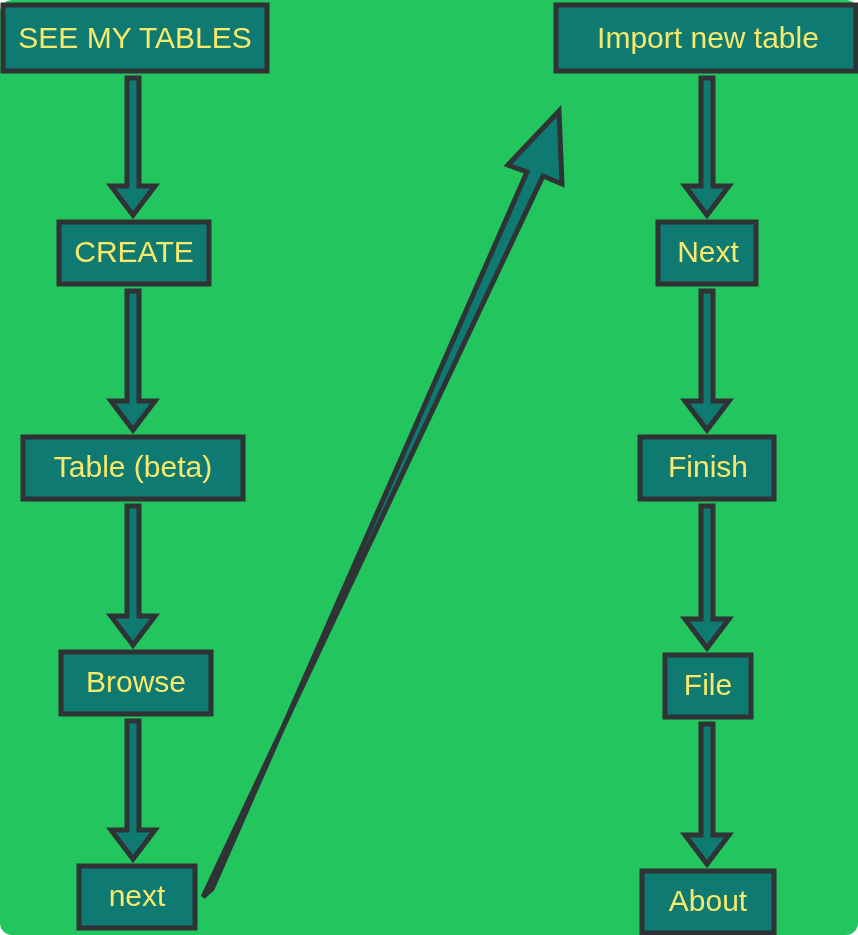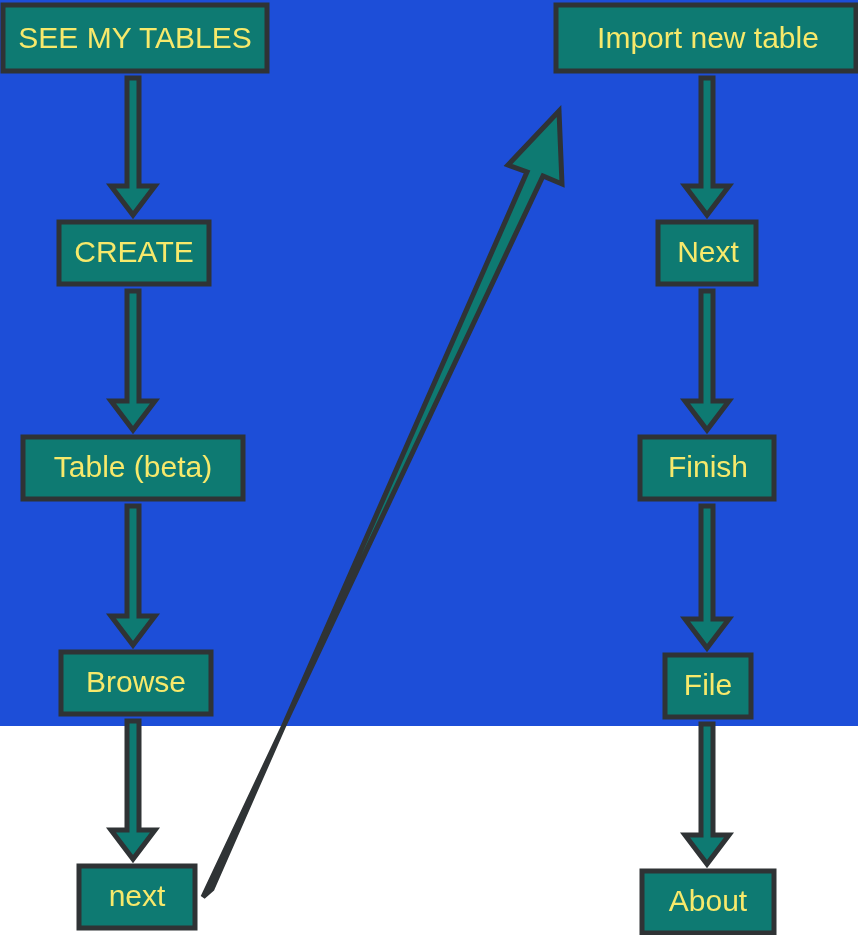--- a/index.html
+++ b/index.html
@@ -10,22 +10,23 @@
   }
   body {
     width: 858px;
     height: 935px;
     font-family: "Liberation Sans", sans-serif;
     overflow: hidden;
   }
   #diagram-root {
     position: relative;
     width: 858px;
-    height: 726px;
-    background: #1d4ed8;
+    height: 935px;
+    background: #22c55e;
+    border-radius: 12px;
   }
   svg.flow-canvas {
     position: absolute;
     top: 0;
     left: 0;
     width: 858px;
     height: 935px;
     display: block;
   }
   .node-rect {

